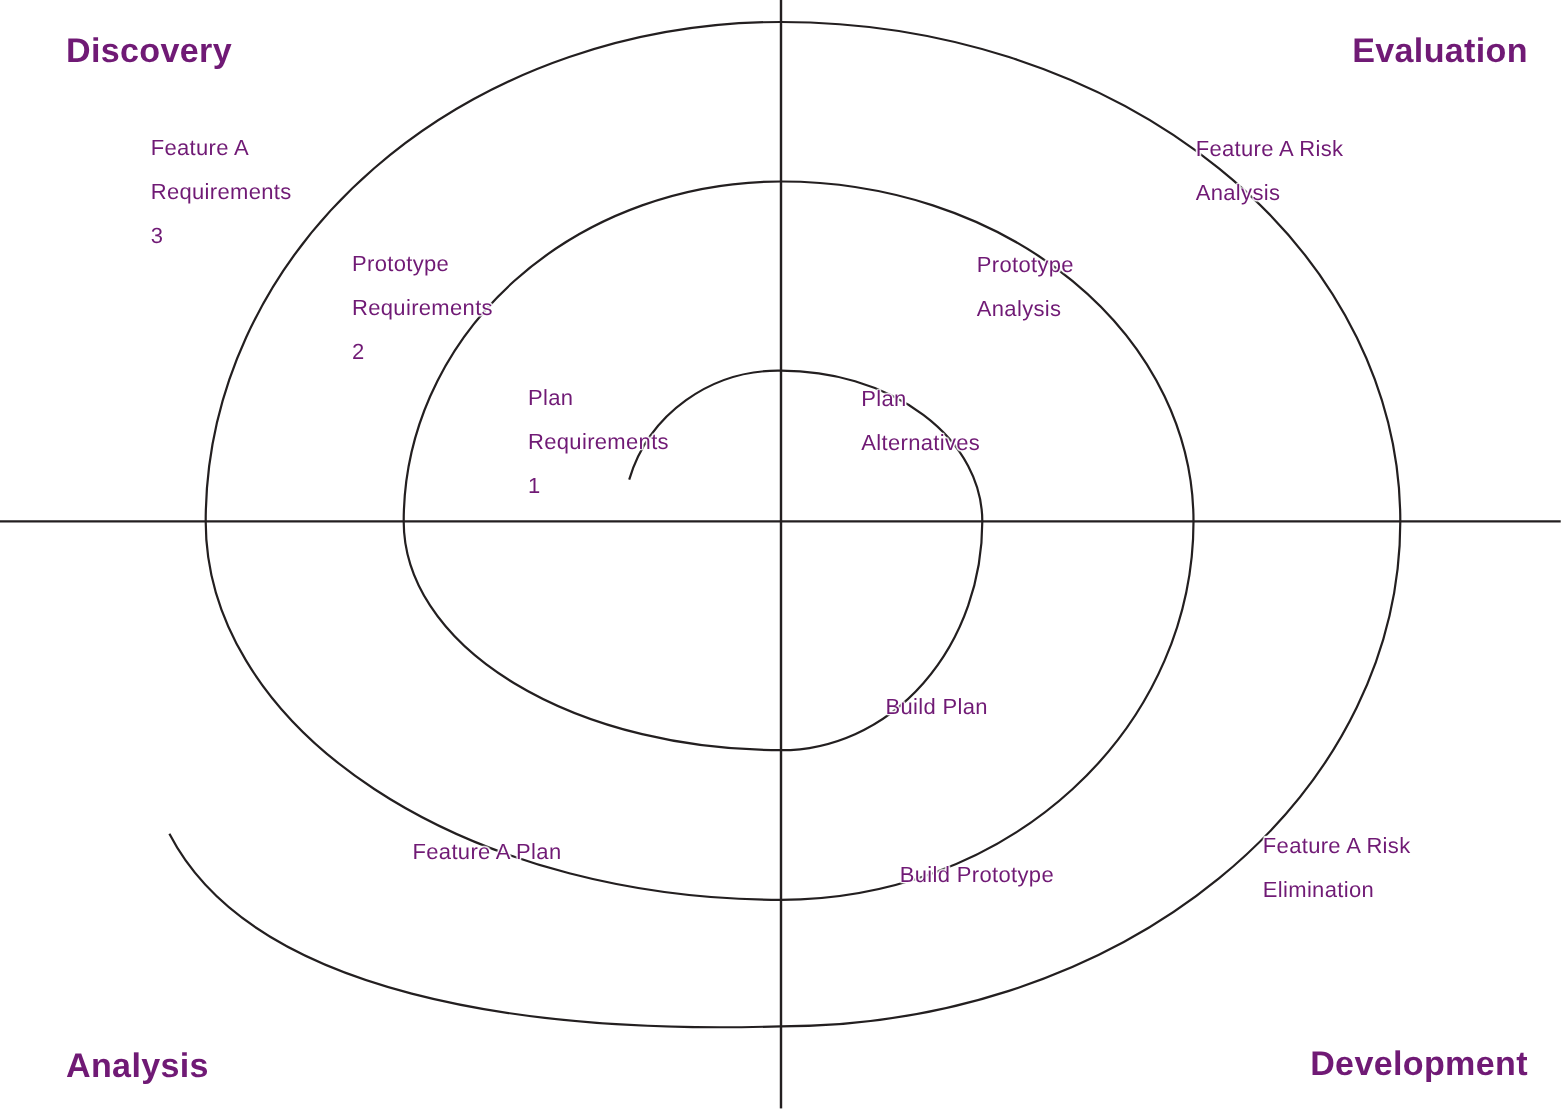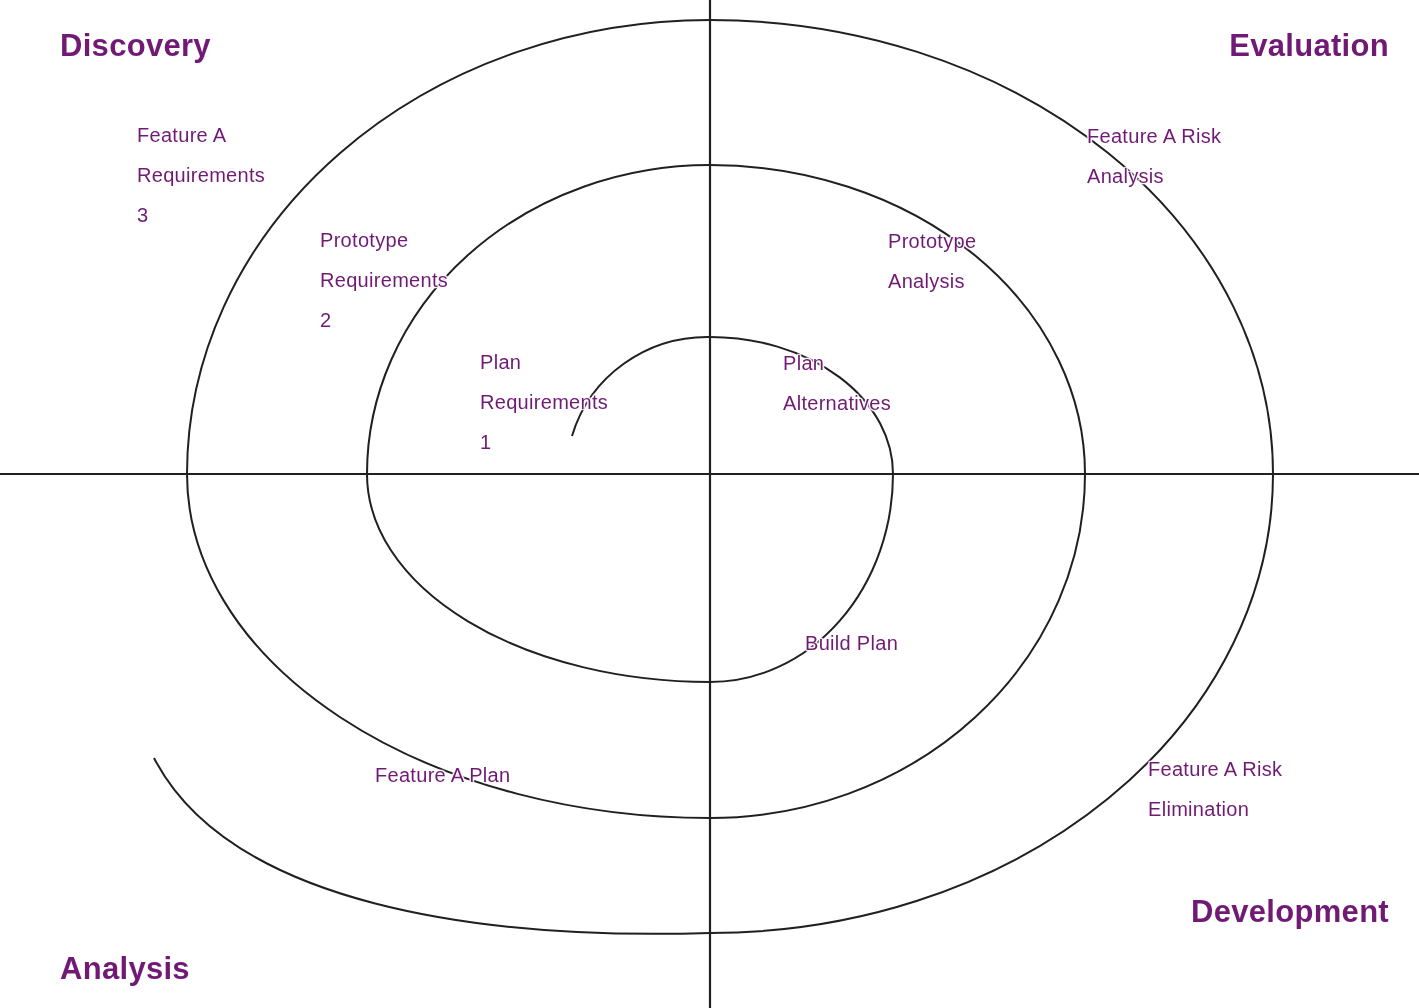--- a/index.html
+++ b/index.html
@@ -13,21 +13,21 @@
   }
   .stage svg{position:absolute;left:0;top:0;width:1419px;height:1008px;}
   .corner{
     position:absolute;
     font-size:31px;font-weight:bold;letter-spacing:0.3px;
     white-space:nowrap;
   }
   .corner.tl{left:60px;top:28px;}
   .corner.tr{right:30px;top:28px;text-align:right;}
   .corner.bl{left:60px;top:951px;}
-  .corner.br{right:30px;top:894px;text-align:center;margin-left:28px;}
+  .corner.br{right:30px;top:949px;text-align:center;margin-left:28px;}
   .lbl{
     position:absolute;
     font-size:20px;line-height:40px;letter-spacing:0.3px;
     white-space:nowrap;
     text-shadow:
       0 0 2px #fff,0 0 2px #fff,0 0 3px #fff,
       1px 1px 1px #fff,-1px -1px 1px #fff,1px -1px 1px #fff,-1px 1px 1px #fff;
   }
   .ln{display:block;}
   
@@ -109,20 +109,23 @@
 
 
   <div class="lbl p7">
     <span class="ln">Build Plan</span>
   </div>
 
   <div class="lbl p8">
     <span class="ln">Feature A Plan</span>
   </div>
 
+  <div class="lbl p9">
+    <span class="ln">Build Prototype</span>
+  </div>
 
   <div class="lbl p10">
     <span class="ln">Feature A Risk</span>
     <span class="ln">Elimination</span>
   </div>
 
 
 </div>
 
 </body></html>

